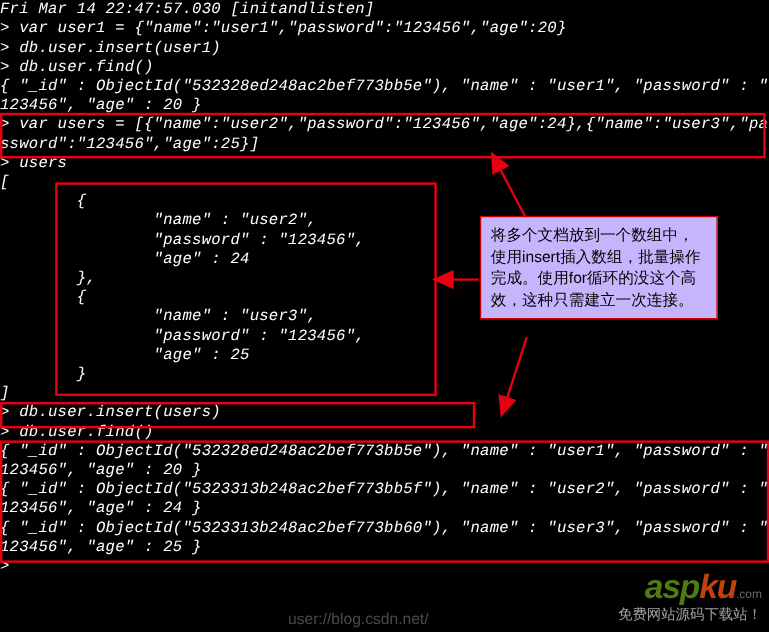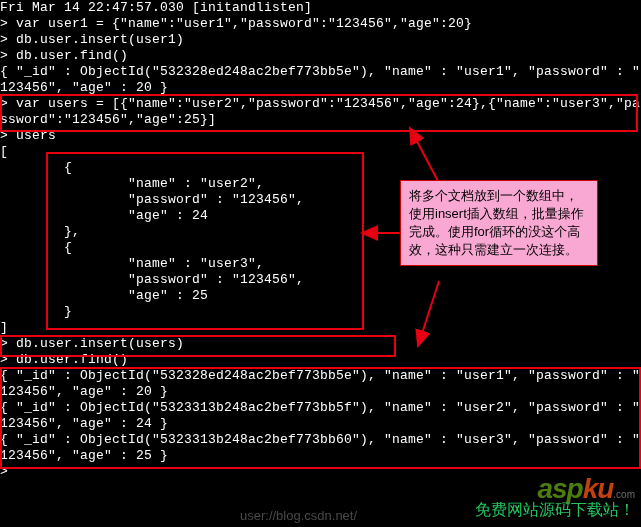--- a/index.html
+++ b/index.html
@@ -11,30 +11,31 @@
     font-family: "Courier New", monospace;
     font-size: 13px;
     color: #fff;
     overflow: hidden;
     position: relative;
   }
   .terminal {
     white-space: pre;
     line-height: 16px;
     letter-spacing: 0.2px;
+    font-style: italic;
   }
   .red-box {
     position: absolute;
     border: 2px solid #e60012;
     background: transparent;
     pointer-events: none;
   }
   .annotation {
     position: absolute;
-    background: #f9a8d4;
+    background: #c4b5fd;
     border: 1px solid #c00;
     color: #000;
     font-family: "SimSun", "宋体", sans-serif;
     font-size: 13px;
     line-height: 18px;
     padding: 6px 8px;
     width: 180px;
   }
   svg.arrows {
     position: absolute;
@@ -55,22 +56,22 @@
     letter-spacing: -1px;
   }
   .watermark .asp { color: #4d7c0f; }
   .watermark .ku { color: #c2410c; }
   .watermark .com { color: #6a6a6a; font-size: 10px; font-style: normal; font-weight: normal; letter-spacing: 0; }
   .subwm {
     position: absolute;
     right: 6px;
     bottom: 6px;
     font-family: "SimSun", sans-serif;
-    font-size: 16px;
-    color: #22c55e;
+    font-size: 12px;
+    color: #a3a3a3;
   }
   .csdn {
     position: absolute;
     bottom: 4px;
     left: 240px;
     font-family: Arial, sans-serif;
     font-size: 13px;
     color: #4a4a4a;
   }
 </style>

